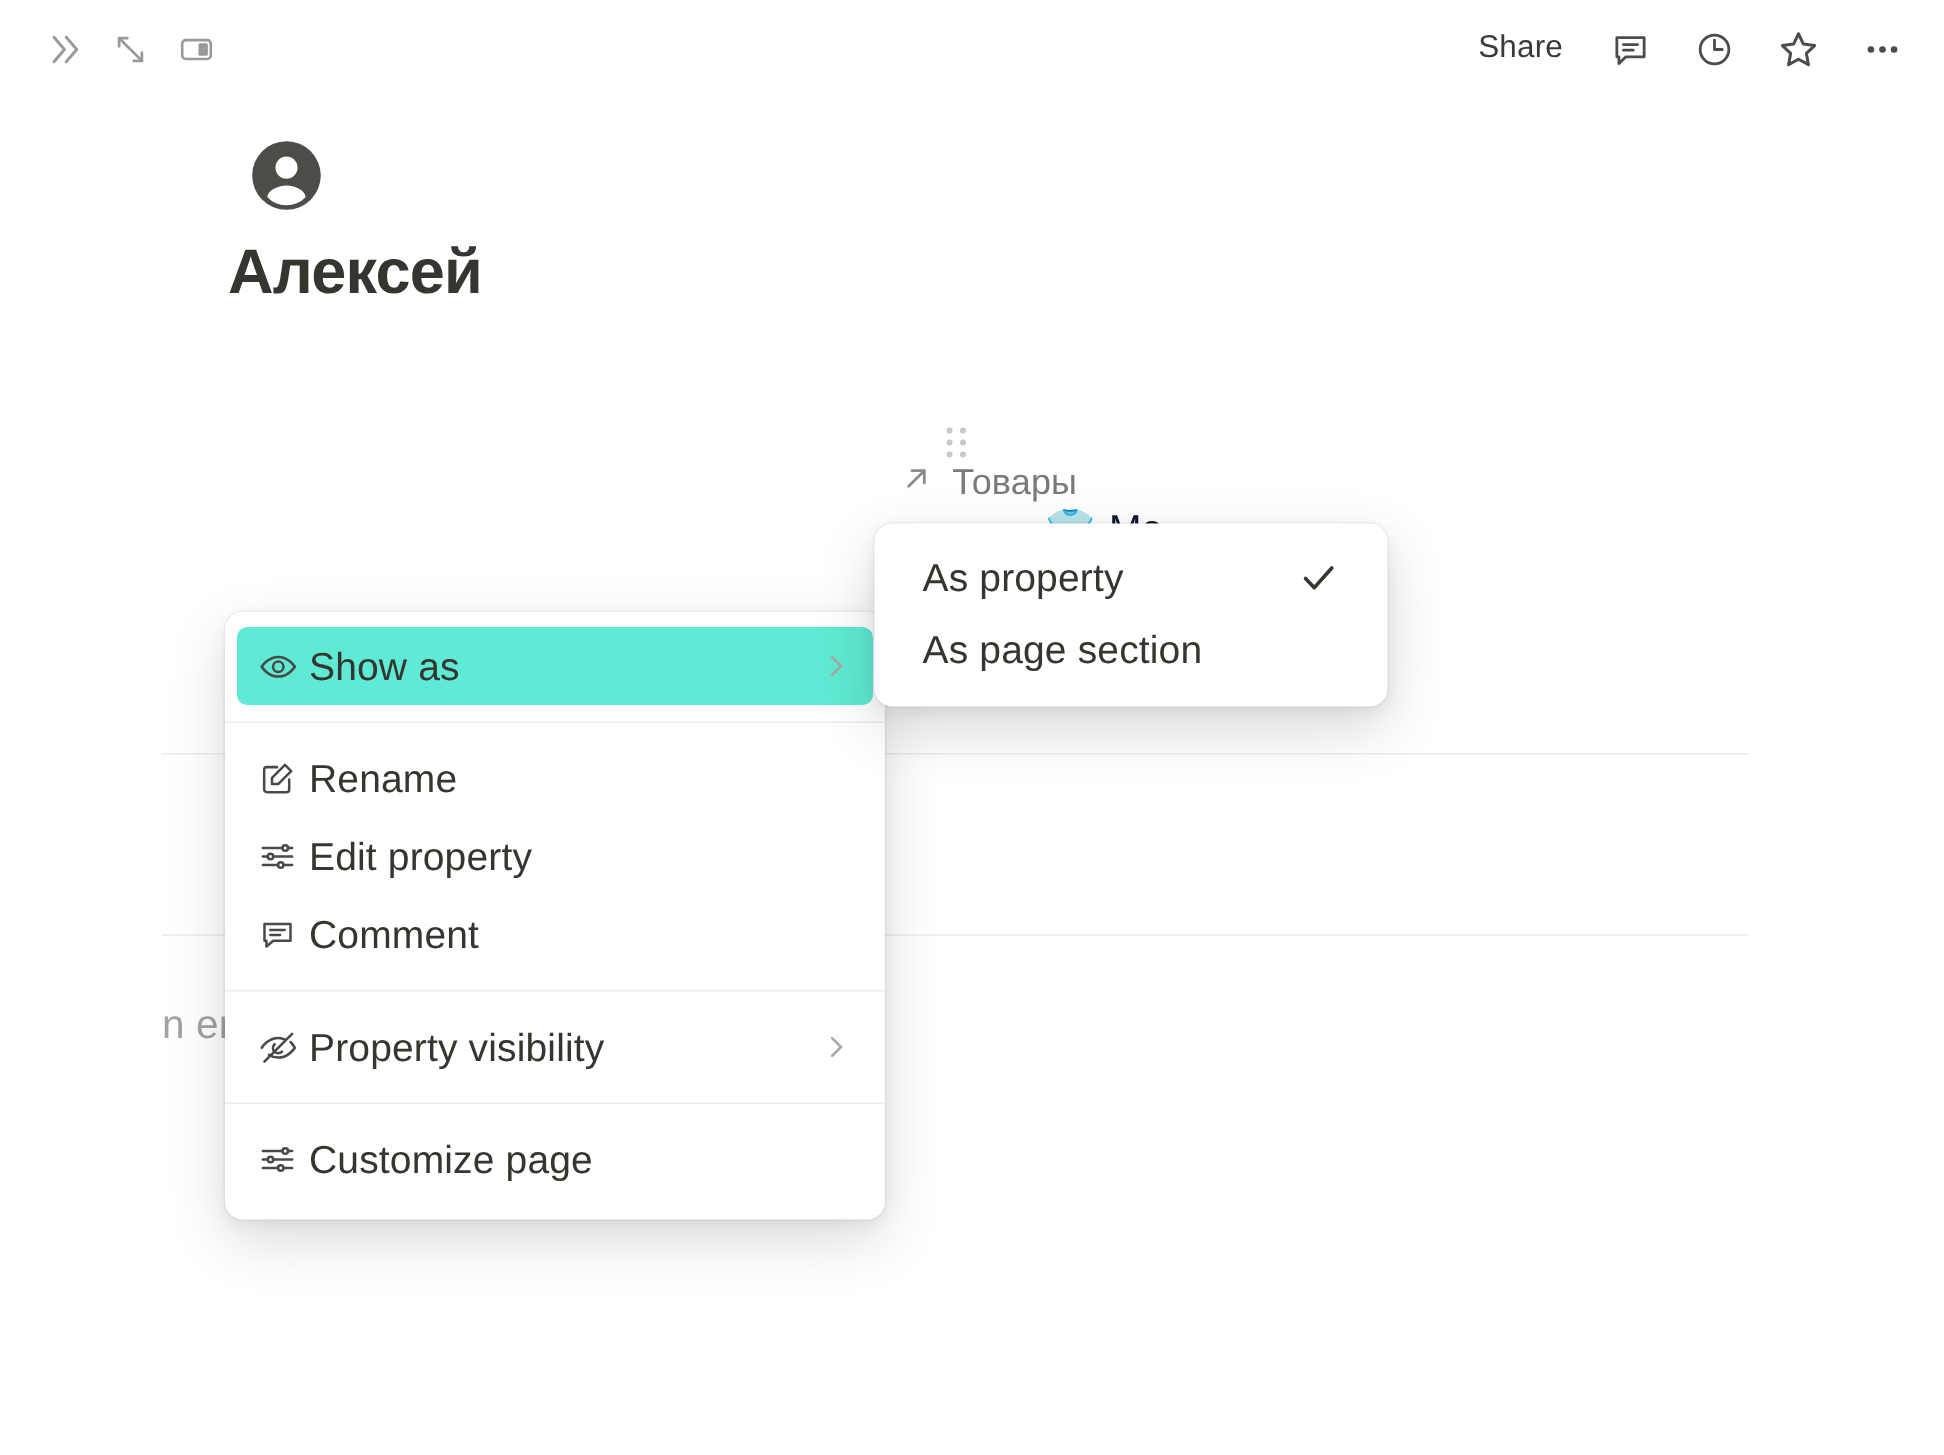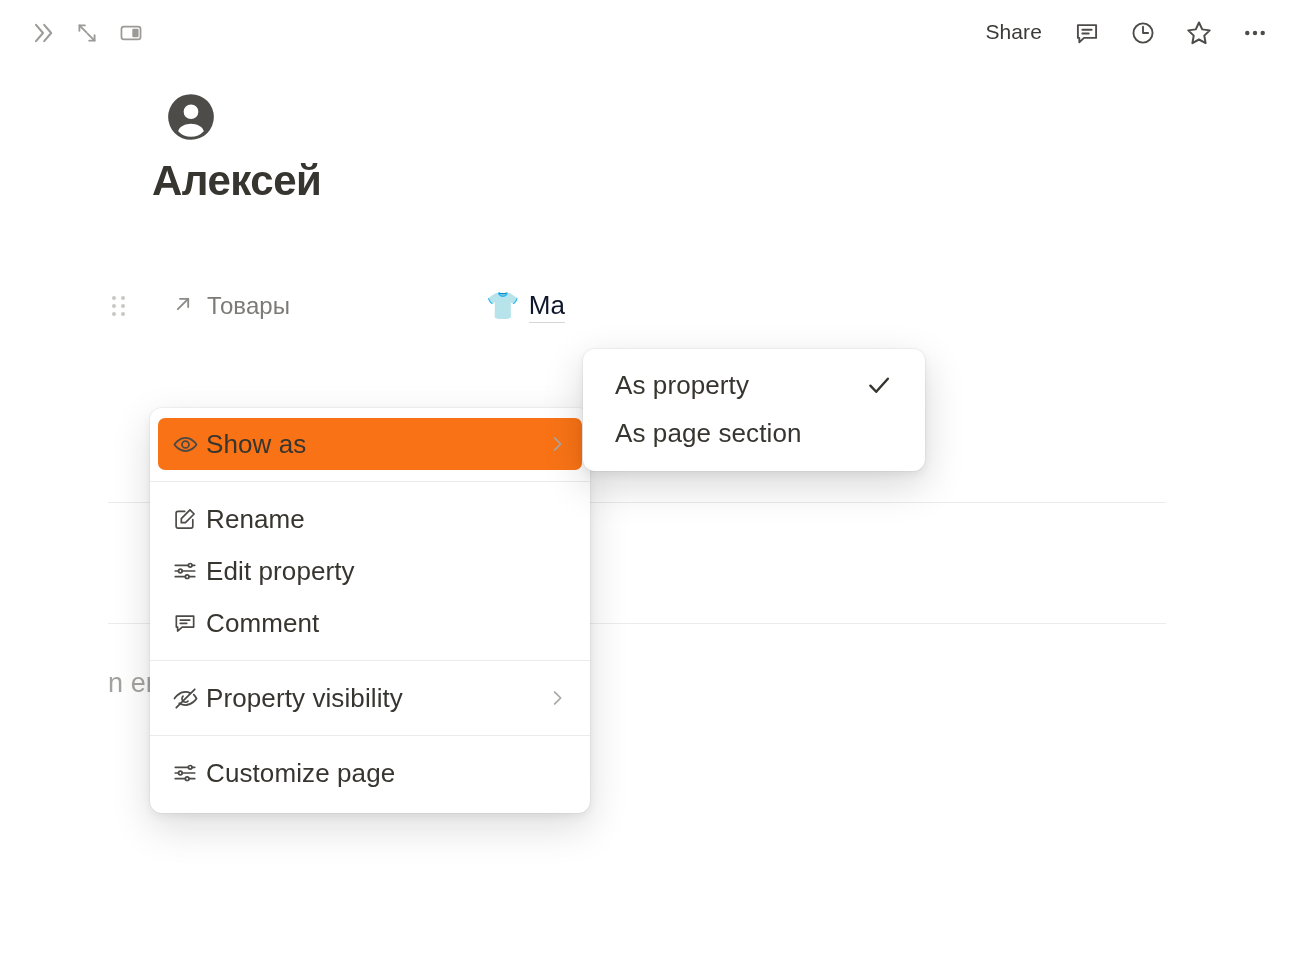--- a/index.html
+++ b/index.html
@@ -78,20 +78,21 @@
 
   
   .prop-row {
     position: absolute;
     left: 108px;
     top: 285px;
     width: 1060px;
     height: 42px;
     display: flex;
     align-items: center;
+    flex-direction: column;
   }
   .drag-handle {
     width: 22px;
     height: 28px;
     display: grid;
     grid-template-columns: 5px 5px;
     grid-template-rows: 5px 5px 5px;
     gap: 3px 4px;
     align-content: center;
     justify-content: center;
@@ -179,21 +180,21 @@
   .menu-item {
     display: flex;
     align-items: center;
     height: 52px;
     margin: 0 8px;
     padding: 0 14px;
     border-radius: 7px;
     cursor: pointer;
     box-sizing: border-box;
   }
-  .menu-item.active { background: #f97316; }
+  .menu-item.active { background: #5eead4; }
   .menu-item .mi-icon {
     width: 34px;
     flex: 0 0 34px;
     display: flex;
     align-items: center;
     color: #4b4a47;
   }
   .menu-item .mi-label {
     flex: 1 1 auto;
     font-size: 26px;

